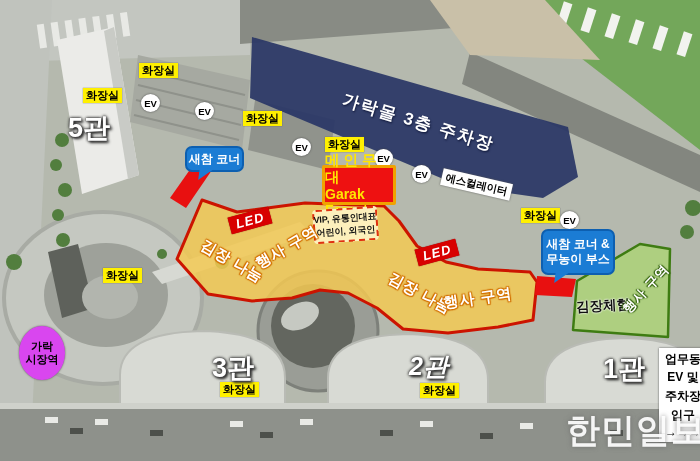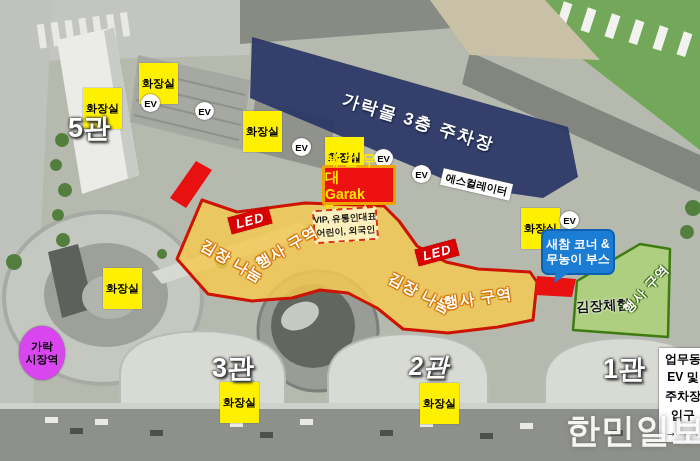--- a/index.html
+++ b/index.html
@@ -5,21 +5,21 @@
   html,body{margin:0;padding:0;background:#222;}
   #canvas{
     position:relative;width:700px;height:461px;overflow:hidden;
     font-family:"Liberation Sans","DejaVu Sans",sans-serif;
     background:#b5b9ae;
   }
   #canvas svg{position:absolute;left:0;top:0;}
   .abs{position:absolute;box-sizing:border-box;}
   
   .toilet{background:#fff000;color:#000;font-weight:800;font-size:11px;
-    padding:14px 3px;line-height:13px;white-space:nowrap;box-shadow:0 0 1px #555;}
+    padding:1px 3px;line-height:13px;white-space:nowrap;box-shadow:0 0 1px #555;}
   
   .ev{background:#fff;color:#000;font-weight:800;font-size:9.5px;width:19px;height:18px;
     border-radius:50%;display:flex;align-items:center;justify-content:center;box-shadow:0 0 2px #444;}
   
   .bubble{background:#1b7cd4;border:2px solid #0d5fb0;border-radius:7px;color:#fff;
     font-weight:800;display:flex;flex-direction:column;align-items:center;justify-content:center;
     text-align:center;line-height:1.25;}
   .bubble .tail{position:absolute;left:12px;bottom:-11px;width:0;height:0;
     border-top:13px solid #1b7cd4;border-right:14px solid transparent;transform:rotate(8deg);}
   
@@ -167,20 +167,24 @@
 
   <div class="abs ev" style="left:141px;top:94px;">EV</div>
   <div class="abs ev" style="left:195px;top:102px;">EV</div>
   <div class="abs ev" style="left:292px;top:138px;">EV</div>
   <div class="abs ev" style="left:374px;top:149px;">EV</div>
   <div class="abs ev" style="left:412px;top:165px;">EV</div>
   <div class="abs ev" style="left:560px;top:211px;">EV</div>
 
   <div class="abs esc" style="left:441px;top:176px;width:71px;height:17px;transform:rotate(13deg);">에스컬레이터</div>
 
+  <div class="abs bubble" style="left:185px;top:146px;width:59px;height:26px;font-size:12px;">
+    <span>새참 코너</span>
+    <span class="tail"></span>
+  </div>
 
   <div class="abs bubble" style="left:541px;top:229px;width:74px;height:46px;font-size:12px;">
     <span>새참 코너 &amp;</span>
     <span>무농이 부스</span>
     <span class="tail"></span>
   </div>
 
   <div class="abs stagebox" style="left:308px;top:165px;width:74px;height:40px;margin-left:14px;">
     <span class="l1">메인무대</span>
     <span class="l2">Garak Forest</span>

